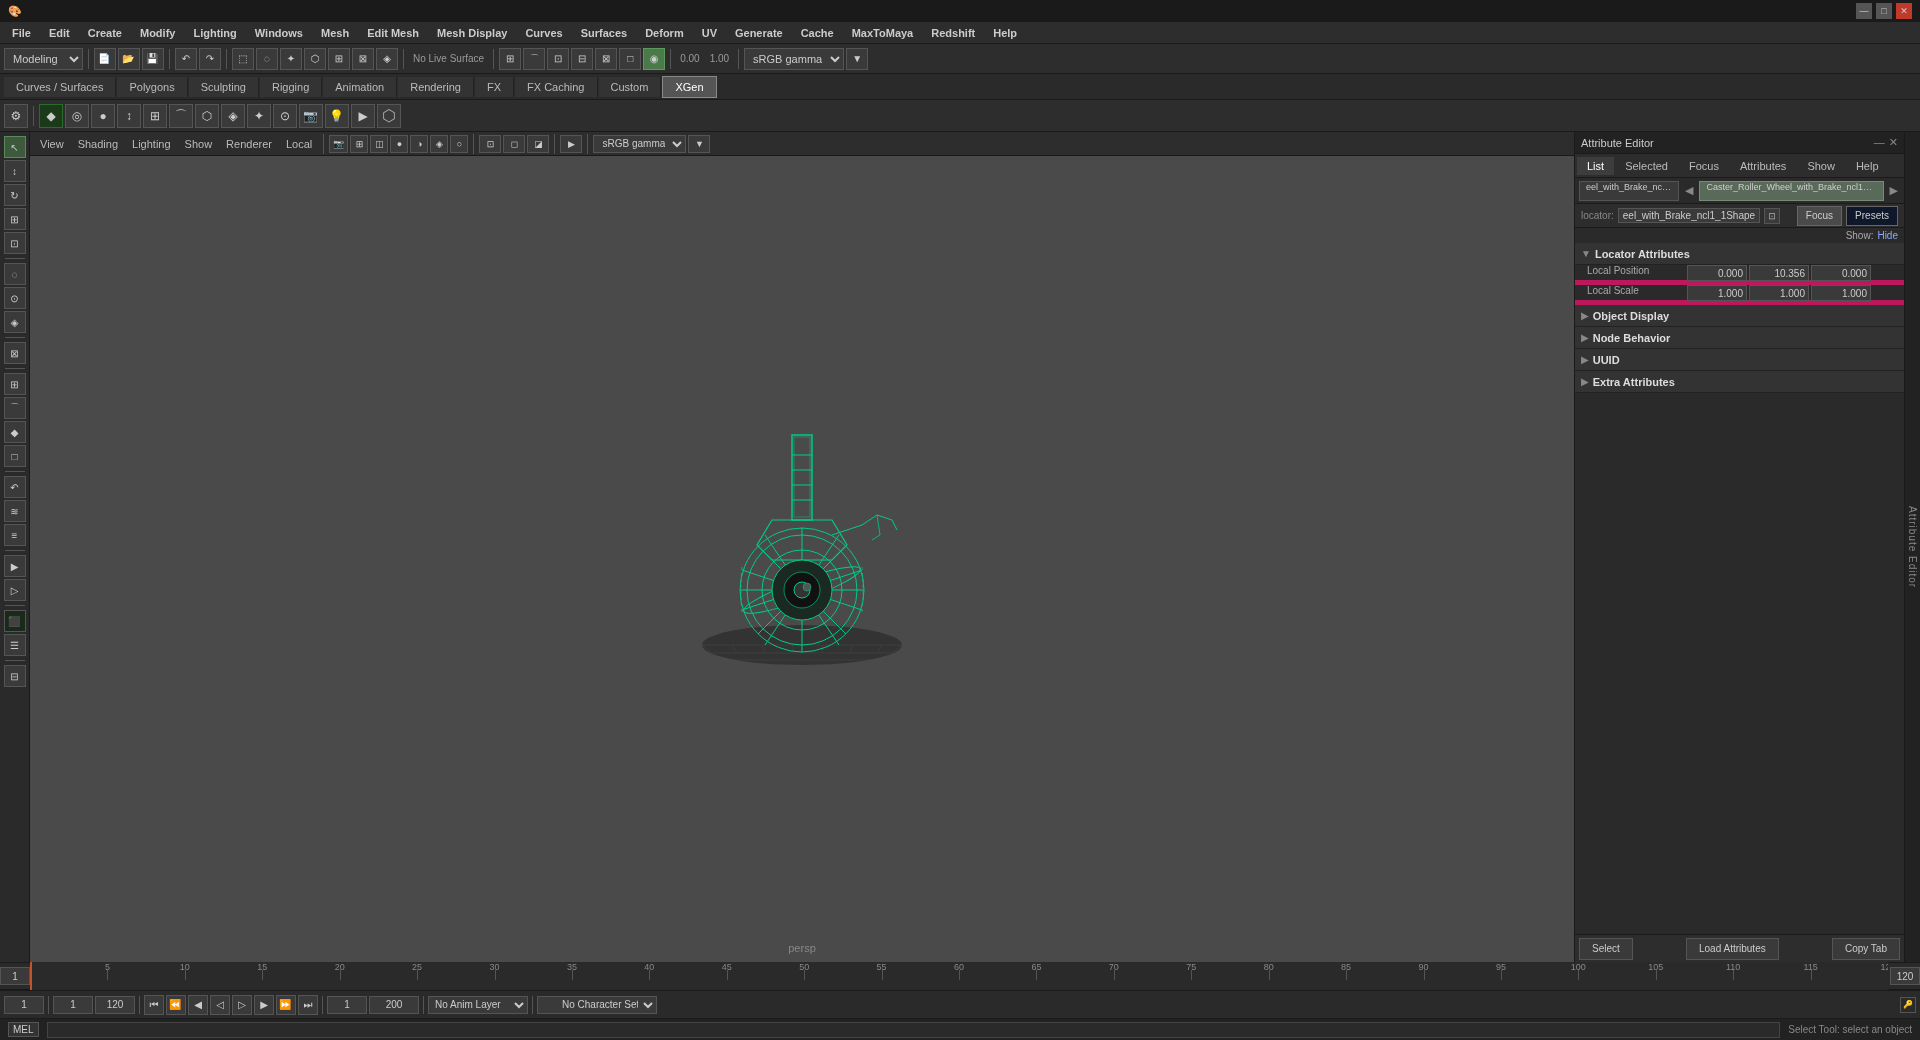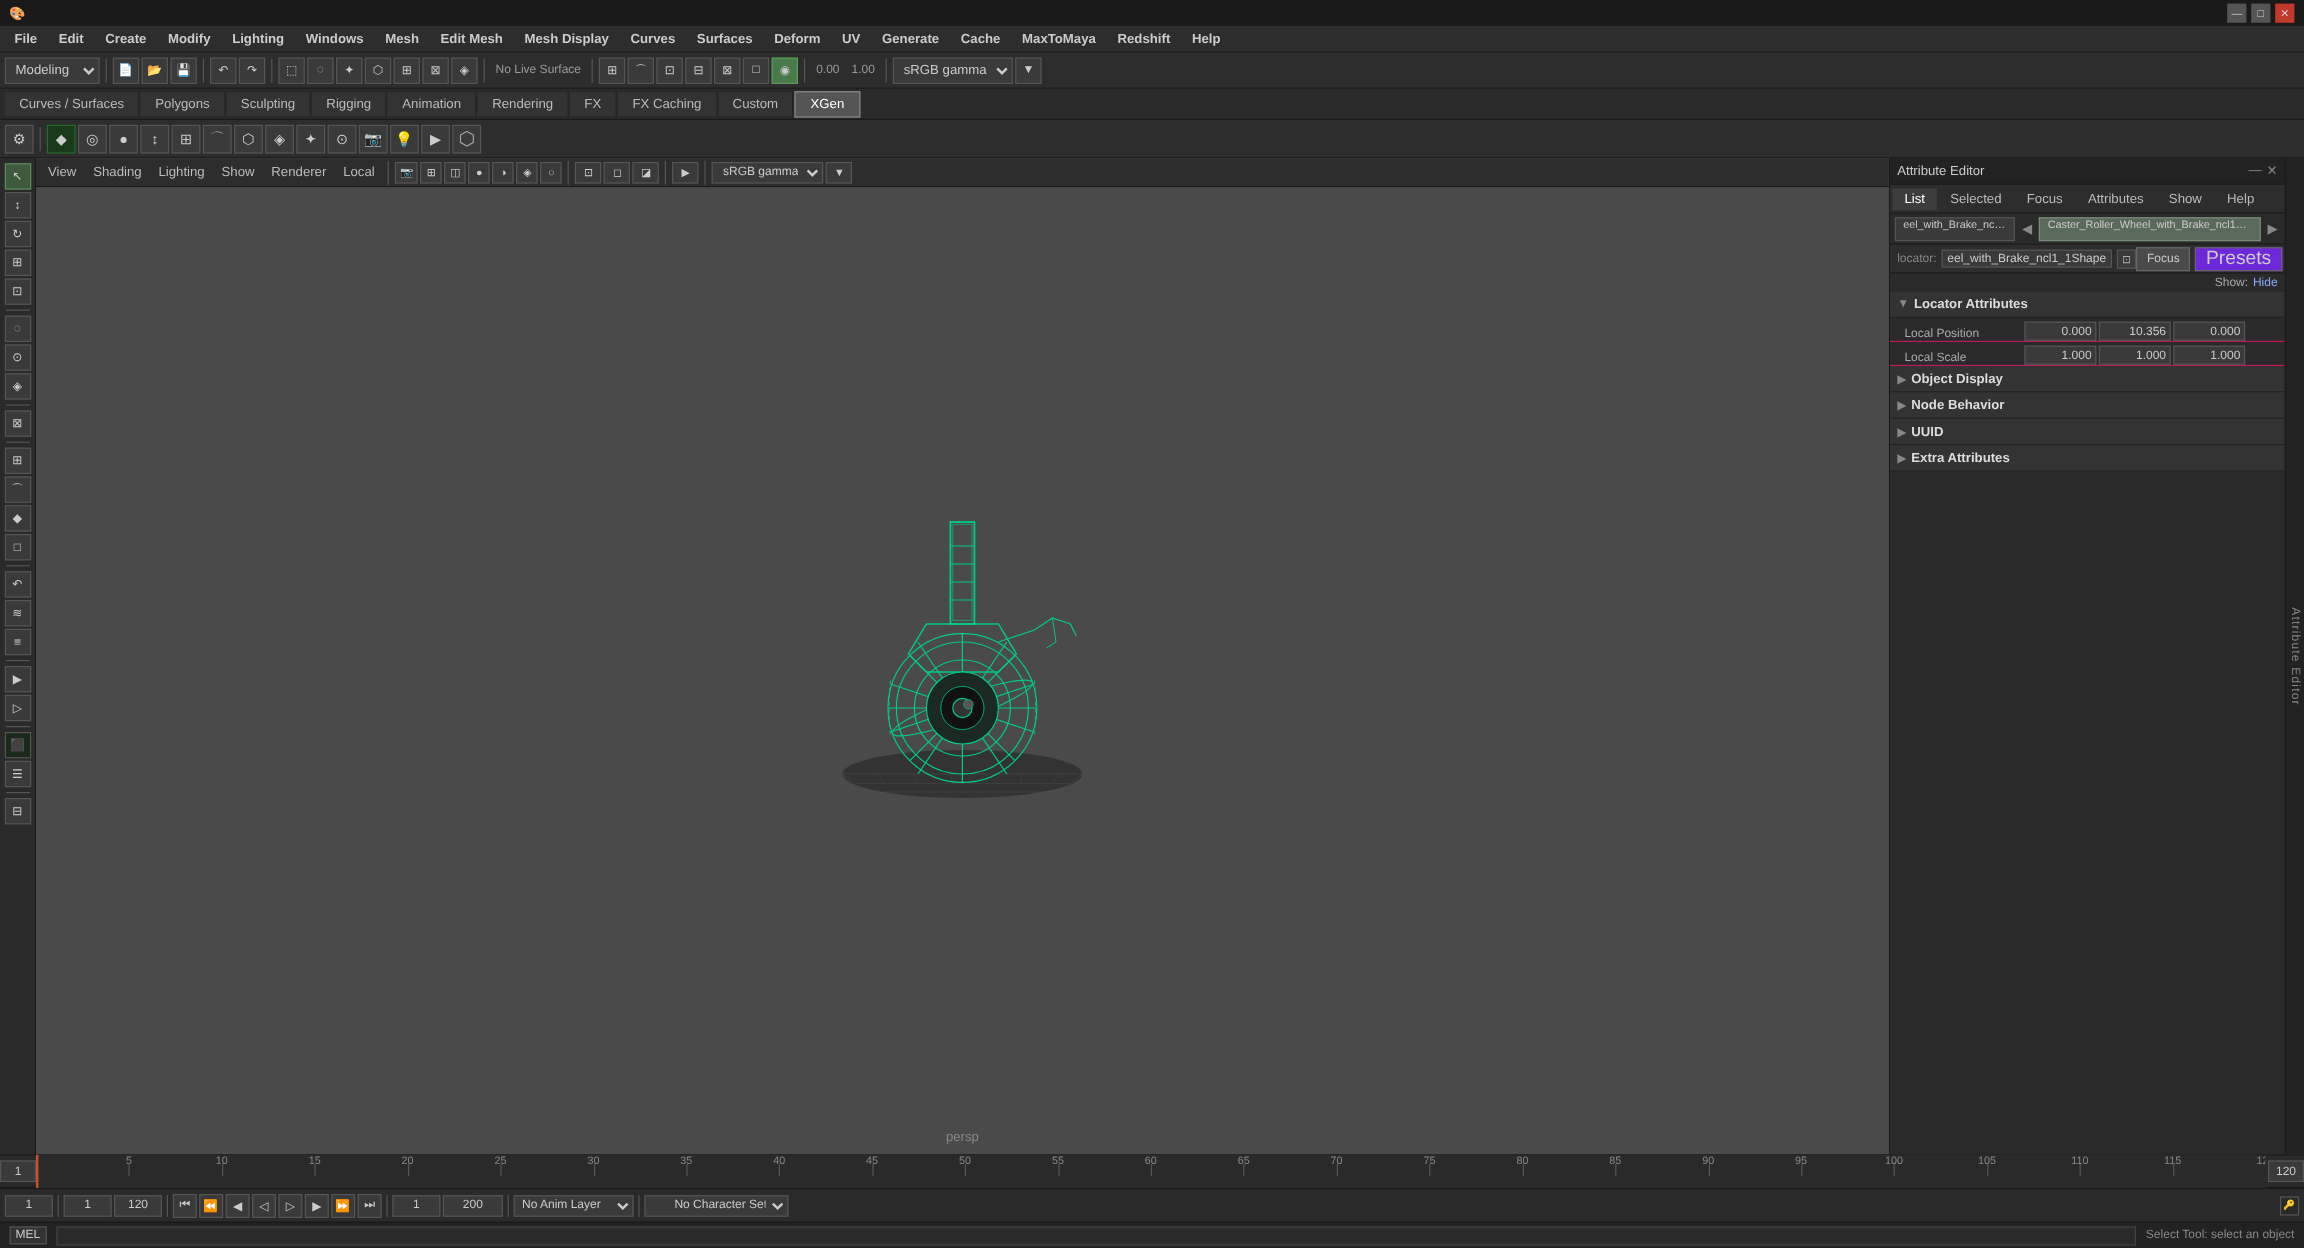--- a/index.html
+++ b/index.html
@@ -107,38 +107,38 @@
     }
     .node-name-btn { height: 20px; background: #3a3a3a; border: 1px solid #555; padding: 0 6px; color: #ccc; font-size: 10px; cursor: pointer; }
     .node-arrow { color: #888; cursor: pointer; padding: 0 2px; }
     #attr-focus-row {
       height: 24px; background: #2d2d2d; display: flex; align-items: center; justify-content: space-between;
       padding: 0 6px; border-bottom: 1px solid #1a1a1a;
     }
     .locator-row { display: flex; align-items: center; gap: 4px; font-size: 11px; color: #aaa; }
     .locator-val { background: #3a3a3a; border: 1px solid #555; padding: 1px 4px; color: #ccc; font-size: 10px; }
     .focus-btn { height: 20px; background: #4a4a4a; border: 1px solid #666; padding: 0 8px; color: #ccc; font-size: 10px; cursor: pointer; }
-    .presets-btn { height: 20px; background: #6d28d9; border: 1px solid #666; padding: 0 8px; color: #ccc; font-size: 16px; cursor: pointer; }
+    .presets-btn { height: 20px; background: #0f172a; border: 1px solid #666; padding: 0 8px; color: #ccc; font-size: 10px; cursor: pointer; }
     #attr-show-row {
       display: flex; align-items: center; justify-content: flex-end; padding: 2px 6px;
       font-size: 10px; color: #aaa; gap: 4px;
     }
     .hide-link { color: #88aaff; cursor: pointer; font-size: 10px; }
 
     
     #attr-content { flex: 1; overflow-y: auto; background: #2a2a2a; }
     .attr-section-header {
       height: 22px; background: #333; display: flex; align-items: center; padding: 0 6px; gap: 4px;
       cursor: pointer; border-bottom: 1px solid #222;
     }
     .section-arrow { color: #888; font-size: 10px; }
     .section-title { color: #ddd; font-size: 11px; font-weight: bold; }
     .attr-row {
-      display: flex; align-items: flex-end; height: 20px; padding: 0 12px;
-      border-bottom: 1px solid #be185d;
+      display: flex; align-items: flex-start; height: 20px; padding: 0 12px;
+      border-bottom: 5px solid #be185d;
     }
     .attr-label { color: #aaa; font-size: 10px; flex: 0 0 100px; }
     .attr-input { height: 16px; background: #3a3a3a; border: 1px solid #555; color: #ccc; font-size: 10px; width: 60px; text-align: right; padding: 0 3px; }
 
     
     #attr-notes {
       height: 90px; background: #222; border-top: 1px solid #1a1a1a; border-bottom: 1px solid #1a1a1a;
       padding: 4px 6px;
     }
     .notes-label { color: #888; font-size: 10px; margin-bottom: 4px; }
@@ -516,20 +516,25 @@
           <span class="section-title">UUID</span>
         </div>
 
         <div class="attr-section-header">
           <span class="section-arrow">▶</span>
           <span class="section-title">Extra Attributes</span>
         </div>
       </div>
 
 
+      <div id="attr-bottom">
+        <button class="attr-bottom-btn">Select</button>
+        <button class="attr-bottom-btn">Load Attributes</button>
+        <button class="attr-bottom-btn">Copy Tab</button>
+      </div>
     </div>
 
     <div id="attr-side-label">
       <span>Attribute Editor</span>
     </div>
   </div>
 </div>
 
 <div id="timeline-area">
   <input id="frame-start" type="text" value="1" style="">

